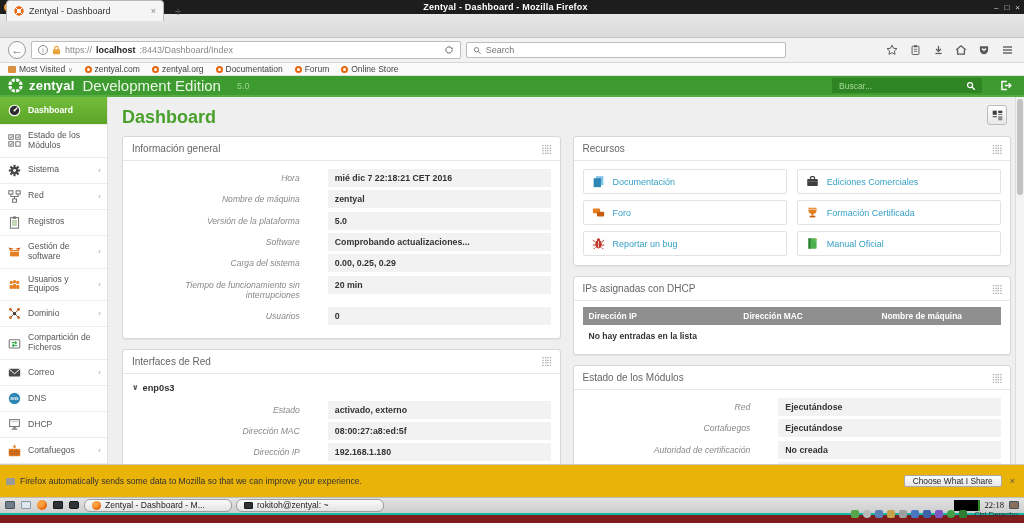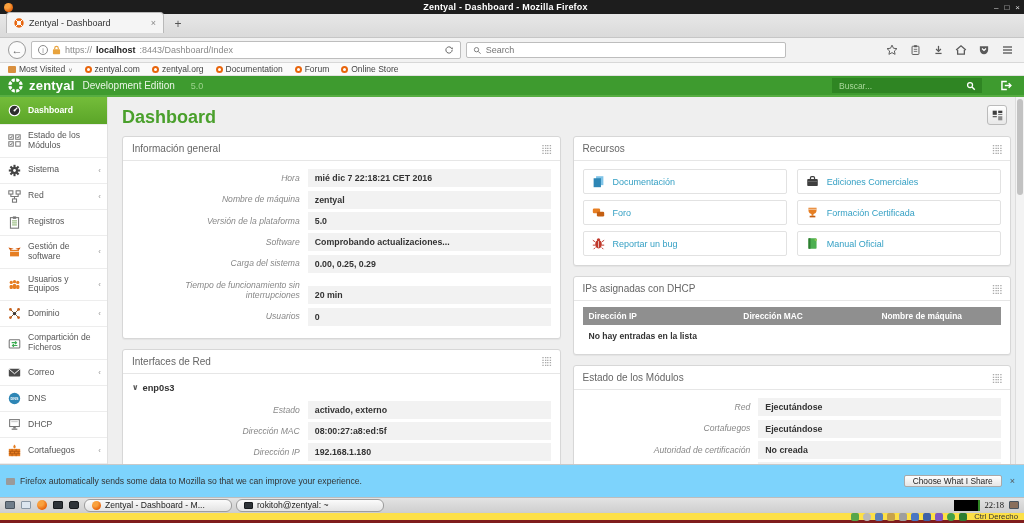--- a/index.html
+++ b/index.html
@@ -8,21 +8,21 @@
   .screen { width:1024px; height:523px; position:relative; background:#ececec; display:flex; flex-direction:column; }
 
   
   .titlebar { height:14px; background:#1d1d1d; color:#fff; display:flex; align-items:center; padding:0 4px; flex:0 0 auto; }
   .titlebar .ffdot { width:9px; height:9px; border-radius:50%; background:radial-gradient(circle at 35% 30%, #f9a13e 0 30%, #e8650d 70%); margin-right:4px; }
   .titlebar .ttext { flex:1; text-align:center; font-size:9px; font-weight:bold; letter-spacing:.2px; }
   .winctl { display:flex; gap:6px; font-size:8px; color:#ddd; }
   .winctl span { cursor:default; }
 
   
-  .tabbar { height:24px; background:linear-gradient(#e7e7e7,#dadada); display:flex; align-items:flex-end; padding:3px 6px 4px; border-bottom:1px solid #c6c6c6; flex:0 0 auto; }
+  .tabbar { height:24px; background:linear-gradient(#e7e7e7,#dadada); display:flex; align-items:flex-end; padding:3px 6px 16px; border-bottom:1px solid #c6c6c6; flex:0 0 auto; }
   .tab { background:#f5f5f5; border:1px solid #b9b9b9; border-bottom:none; border-radius:4px 4px 0 0; height:21px; width:158px; display:flex; align-items:center; gap:5px; padding:0 7px; font-size:9px; color:#333; }
   .tab .tclose { margin-left:auto; color:#888; font-size:9px; }
   .newtab { width:24px; height:18px; margin-left:2px; display:flex; align-items:center; justify-content:center; font-size:12px; color:#555; }
 
   
   .navbar { height:25px; background:#f2f2f2; display:flex; align-items:center; gap:5px; padding:0 8px; border-bottom:1px solid #d8d8d8; flex:0 0 auto; }
   .backbtn { width:18px; height:18px; border:1px solid #9a9a9a; border-radius:50%; display:flex; align-items:center; justify-content:center; color:#666; font-size:11px; background:#fbfbfb; }
   .urlbar { flex:0 0 430px; height:18px; background:#fff; border:1px solid #bdbdbd; border-radius:2px; display:flex; align-items:center; gap:4px; padding:0 6px; font-size:9px; }
   .urlbar .sep { flex:1; }
   .u-scheme,.u-path { color:#8a8a8a; }
@@ -36,21 +36,21 @@
   
   .bookmarks { height:13px; background:#fafafa; display:flex; align-items:center; gap:12px; padding:0 8px; font-size:8.5px; color:#444; border-bottom:1px solid #e2e2e2; flex:0 0 auto; }
   .bm { display:flex; align-items:center; gap:3px; }
   .bmfolder { width:8px; height:7px; background:#d9903f; border-radius:1px; }
   .bmdot { width:7px; height:7px; border:2px solid #e8650d; border-radius:50%; background:#fff; }
   .caret { font-size:6px; color:#777; }
 
   
   .zheader { height:21px; background:#3e9b2f; border-bottom:2px solid #57ad42; display:flex; align-items:center; padding:0 8px; gap:6px; flex:0 0 auto; }
   .zbrand { color:#fff; font-weight:bold; font-size:13px; letter-spacing:.2px; }
-  .zedition { color:#eaf6e6; font-size:10px; margin-left:2px; }
+  .zedition { color:#eaf6e6; font-size:15px; margin-left:2px; }
   .zversion { color:#9ed48e; font-size:9px; margin-left:10px; }
   .zsearch { margin-left:auto; display:flex; align-items:center;border-radius:6px; }
   .zsearch input { width:128px; height:15px; background:#2f8523; border:1px solid #2f8523; color:#bfe3b4; font-size:8.5px; padding:0 6px; outline:none; font-family:inherit; }
   .zsearch input::placeholder { color:#a8d89a; }
   .zsearchbtn { width:22px; height:15px; background:#2f8523; display:flex; align-items:center; justify-content:center; }
   .zlogout { width:20px; height:16px; display:flex; align-items:center; justify-content:center; margin-left:8px; }
 
   
   .content { flex:1 1 auto; display:flex; overflow:hidden; background:#efefef; }
   .sidebar { flex:0 0 108px; background:#fff; border-right:1px solid #e0e0e0; overflow:hidden; }
@@ -66,21 +66,21 @@
   .pagehead h1 { color:#4aa02c; font-size:18px; font-weight:bold; margin:2px 0 8px; }
   .gridbtn { margin-left:auto; width:20px; height:20px; border:1px solid #bbb; border-radius:3px; background:linear-gradient(#fff,#e8e8e8); display:flex; align-items:center; justify-content:center; margin-right:4px; }
   .cols { display:grid; grid-template-columns:1fr 1fr; gap:12px; align-items:start; }
 
   .widget { background:#fff; border:1px solid #d7d7d7; border-radius:3px; box-shadow:0 1px 1px rgba(0,0,0,.05); margin-bottom:10px; }
   .whead { display:flex; align-items:center; padding:6px 9px; border-bottom:1px solid #e6e6e6; }
   .wtitle { font-size:10px; color:#666; }
   .whandle { margin-left:auto; color:#aaa; font-size:9px; letter-spacing:-2px; cursor:move; }
   .wbody { padding:8px 9px 9px; }
 
-  .irow { display:flex; margin-bottom:3px; align-items:flex-end; }
+  .irow { display:flex; margin-bottom:3px; align-items:flex-start;gap:20px; }
   .ilabel { flex:0 0 42%; text-align:right; font-style:italic; color:#888; font-size:8.6px; padding:4px 8px 4px 0; line-height:1.2; }
   .ival { flex:1; background:#f2f2f2; color:#333; font-weight:bold; font-size:8.8px; padding:4px 7px; display:flex; align-items:center; }
   .ival .vtext { flex:1; }
 
   .ifacehead { font-size:9.3px; font-weight:bold; color:#333; margin:1px 0 8px; display:flex; gap:4px; align-items:center; }
   .ifacehead .vcaret { color:#555; font-size:8px; }
 
   .chartsrow { display:flex; justify-content:flex-end; gap:26px; margin:8px 10px 4px 0; }
   .chart { width:118px; }
   .ctitle { font-size:8px; font-weight:bold; color:#222; margin-left:28px; margin-bottom:1px; }
@@ -93,40 +93,40 @@
 
   table.dhcp { width:100%; border-collapse:collapse; font-size:8.6px; }
   table.dhcp th { background:#8f8f8f; color:#fff; text-align:left; font-size:8.4px; padding:4px 6px; font-weight:bold; }
   table.dhcp td { padding:6px 6px 4px; color:#333; font-weight:bold; }
 
   
   .vscroll { flex:0 0 9px; background:#f3f3f3; border-left:1px solid #ddd; position:relative; }
   .vthumb { position:absolute; top:2px; left:1px; width:6px; height:96px; background:#c2c2c2; border-radius:3px; }
 
   
-  .notif { height:14px; background:#7dd3fc; border-top:1px solid #c9c9c9; display:flex; align-items:center; gap:5px; padding:16px 6px; font-size:8.6px; color:#333; flex:0 0 auto; }
+  .notif { height:14px; background:#eab308; border-top:1px solid #c9c9c9; display:flex; align-items:center; gap:5px; padding:16px 6px; font-size:8.6px; color:#333; flex:0 0 auto; }
   .notif .nbtn { margin-left:auto; background:linear-gradient(#fff,#e6e6e6); border:1px solid #a9a9a9; border-radius:2px; font-size:8.4px; padding:0 8px; height:12px; display:flex; align-items:center; color:#222; font-family:inherit; }
   .notif .nclose { color:#555; font-size:9px; padding:0 3px; }
   .nicon { width:9px; height:7px; background:#9a9a9a; border-radius:1px; }
 
   
   .taskbar { height:15px; background:linear-gradient(#e3e3e3,#cfcfcf); display:flex; align-items:center; gap:4px; padding:0 4px; border-top:1px solid #bdbdbd; flex:0 0 auto; }
   .tico { width:12px; height:10px; display:flex; align-items:center; justify-content:center; }
   .tmon { width:10px; height:8px; background:#6f7d8a; border:1px solid #4a545e; border-radius:1px; }
   .twin { width:10px; height:8px; background:#dce6ef; border:1px solid #8a98a5; border-radius:1px; }
   .tff { width:10px; height:10px; border-radius:50%; background:radial-gradient(circle at 35% 30%, #f9a13e 0 30%, #e8650d 70%); }
   .tdark { width:10px; height:8px; background:#2e3338; border:1px solid #181b1e; border-radius:1px; }
   .winbtn { height:13px; border:1px solid #9c9c9c; border-radius:6px; background:linear-gradient(#fbfbfb,#e3e3e3); display:flex; align-items:center; gap:4px; padding:0 7px; font-size:8.6px; color:#222; width:148px; }
   .winbtn .wlabel { white-space:nowrap; overflow:hidden; }
   .trayright { margin-left:auto; display:flex; align-items:center; gap:4px;font-family:Liberation Serif, serif; }
   .preview { width:26px; height:11px; background:#000; border-right:2px solid #2f8523; }
   .clock { font-size:8.6px; color:#111; }
 
   
-  .vboxbar { height:11px; background:#fde047; border-top:1px solid #cdcdcd; border-bottom:3px solid #7f1d1d; display:flex; align-items:center; justify-content:flex-end; gap:4px; padding:0 6px; flex:0 0 auto; }
+  .vboxbar { height:11px; background:#14b8a6; border-top:1px solid #cdcdcd; border-bottom:8px solid #7f1d1d; display:flex; align-items:center; justify-content:flex-end; gap:4px; padding:0 6px; flex:0 0 auto; }
   .vbi { width:8px; height:8px; border-radius:2px; }
   .vboxbar .hostkey { font-size:7.8px; color:#333; margin-left:3px; }
 </style>
 </head>
 <body>
 
 <div class="screen">
 
   <div class="titlebar">
     <div class="ffdot"></div>

